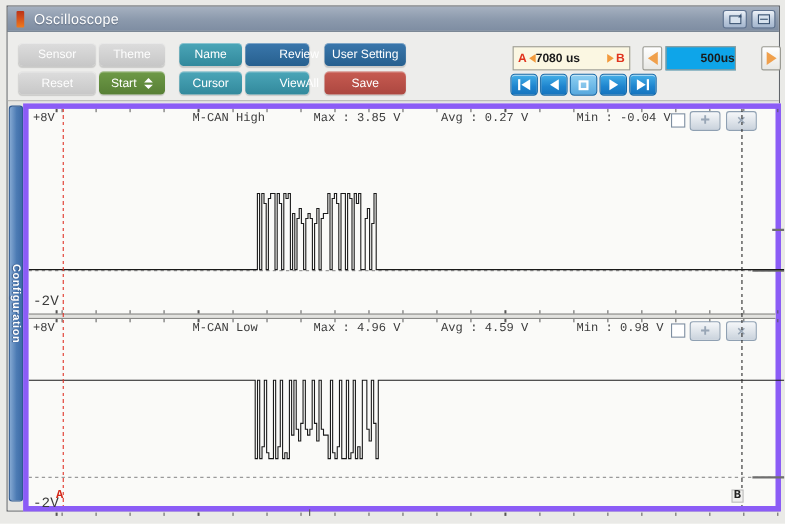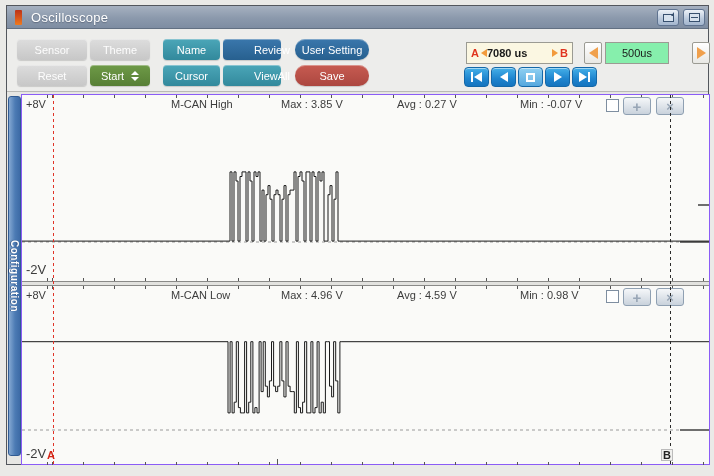--- a/index.html
+++ b/index.html
@@ -29,21 +29,21 @@
 
   
   .toolbar { position:relative; height:62px; background:#EDEDEB; }
   .btn-row { position:absolute; left:10px; display:flex; }
   .row1 { top:10px; } .row2 { top:36px; }
   .tb-btn { height:21px; border:none; border-radius:4px; color:#FFFFFF; font-size:11px;
             font-weight:normal; font-family:inherit; cursor:pointer; display:flex;
             align-items:center; justify-content:center;
             box-shadow:inset 0 1px 0 rgba(255,255,255,.35), 0 1px 1px rgba(0,0,0,.15); }
   .w-a{width:70px;} .w-b{width:60px; margin-left:3px;} .w-c{width:57px; margin-left:13px;}
-  .w-d{width:58px; margin-left:3px;padding-left:40px;} .w-e{width:74px; margin-left:14px;border-radius:10px;}
+  .w-d{width:58px; margin-left:3px;padding-left:40px;} .w-e{width:74px; margin-left:14px;}
   .st-gray { background:linear-gradient(#DDDDDD,#C7C7C7); color:#FDFDFD; }
   .st-teal { background:linear-gradient(#4BA6B8,#32899C); }
   .st-blue { background:linear-gradient(#3A77AC,#27608F); }
   .st-green{ background:linear-gradient(#6E9A47,#577F35); }
   .st-red  { background:linear-gradient(#C75B51,#AC4740); }
   .spinner { display:flex; flex-direction:column; gap:2px; margin-left:7px; }
   .spin-up   { width:0;height:0;border-left:4px solid transparent;border-right:4px solid transparent;border-bottom:4px solid #fff; }
   .spin-down { width:0;height:0;border-left:4px solid transparent;border-right:4px solid transparent;border-top:4px solid #fff; }
 
   .ab-box { position:absolute; left:459px; top:13px; width:107px; height:22px;
@@ -54,22 +54,22 @@
   .tri-r-sm { width:0;height:0;border-top:4px solid transparent;border-bottom:4px solid transparent;border-left:6px solid #F29A3C; margin-right:2px;}
   .ab-val { flex:1; font-size:11px; font-weight:bold; color:#1A1A1A; }
 
   .step-btn { position:absolute; top:13px; width:18px; height:22px; border:1px solid #9B9B93;
               border-radius:2px; background:linear-gradient(#FFFFFF,#E8E8E4); cursor:pointer;
               display:flex; align-items:center; justify-content:center; }
   .step-left { left:577px; } .step-right { left:685px; }
   .tri-l-lg { width:0;height:0;border-top:6px solid transparent;border-bottom:6px solid transparent;border-right:9px solid #F0A04C; }
   .tri-r-lg { width:0;height:0;border-top:6px solid transparent;border-bottom:6px solid transparent;border-left:9px solid #F0A04C; }
   .tb-field { position:absolute; left:598px; top:13px; width:64px; height:22px;
-              border:1px solid #9B9B93; background:#86efac; text-align:center;
-              font-size:11px; font-weight:normal; color:#1A1A1A; font-family:inherit; }
+              border:1px solid #9B9B93; background:#0ea5e9; text-align:right;
+              font-size:11px; font-weight:bold; color:#1A1A1A; font-family:inherit; }
 
   .playback { position:absolute; left:457px; top:38px; display:flex; gap:2px; }
   .pb-btn { width:25px; height:20px; border:1px solid #1468A8; border-radius:4px;
             background:linear-gradient(#45B0E8,#1E84CE 60%,#1574BE); cursor:pointer;
             display:flex; align-items:center; justify-content:center; gap:1px;
             box-shadow:inset 0 1px 0 rgba(255,255,255,.5); }
   .pb-btn.pressed { background:linear-gradient(#8FD0F2,#56A8DE); }
   .pb-tri-r { width:0;height:0;border-top:5px solid transparent;border-bottom:5px solid transparent;border-left:8px solid #fff; }
   .pb-tri-l { width:0;height:0;border-top:5px solid transparent;border-bottom:5px solid transparent;border-right:8px solid #fff; }
   .pb-bar { width:2px; height:10px; background:#fff; }
@@ -78,21 +78,21 @@
   
   .main { position:relative; height:373px; background:#E6E6E3; border-top:1px solid #B9B9B5; }
   .side-tab { position:absolute; left:1px; top:4px; width:13px; height:360px;
               border:1px solid #2F5A92; border-radius:3px;
               background:linear-gradient(90deg,#84A8D2,#4C7BB4 55%,#3D6BA6);
               display:flex; align-items:center; justify-content:center; cursor:pointer; }
   .side-tab span { writing-mode:vertical-rl; color:#FFFFFF; font-size:10px; font-weight:bold;
                    letter-spacing:.5px; text-shadow:0 1px 1px rgba(20,40,80,.6); white-space:nowrap; }
 
   .plot { position:absolute; left:14px; top:2px; width:689px; height:371px;
-          border:1px solid #8b5cf6; background:#FAFAF8; }
+          border:5px solid #8b5cf6; background:#FAFAF8;font-family:Liberation Mono, monospace; }
   .channel { position:relative; width:687px; }
   .ch1 { height:186px; } .ch2 { height:179px; }
   .separator { height:5px; background:#E2E2DF; border-top:1px solid #8A8A88; border-bottom:1px solid #8A8A88; }
   .ticks-top, .ticks-bottom { position:absolute; left:0; width:687px; height:3px;
           background:repeating-linear-gradient(90deg,#555 0 1px,transparent 1px 31px);
           background-position-x:30px; }
   .ticks-top { top:0; } .ticks-bottom { bottom:0; }
   .big-tick { position:absolute; left:255px; bottom:0; width:1px; height:6px; background:#555; }
 
   .hdr-item { position:absolute; top:3px; font-size:11px; color:#3C3C3C; white-space:nowrap; }
@@ -205,21 +205,21 @@
         <svg class="wave-svg" id="wave0" width="687" height="186">
           <line x1="0" y1="147" x2="687" y2="147" stroke="#9A9A9A" stroke-width="1" stroke-dasharray="3 3"></line>
           <line x1="658" y1="147" x2="687" y2="147" stroke="#6E6E6E" stroke-width="2"></line>
           <line x1="676" y1="110" x2="687" y2="110" stroke="#6E6E6E" stroke-width="2"></line>
           <polyline id="poly0" fill="none" stroke="#1A1A1A" stroke-width="1" points="0,146.1 208,146.1 208.0,76.9 210.0,76.9 210.0,146.1 212.0,146.1 212.0,76.9 214.0,76.9 214.0,86.0 216.0,86.0 216.0,146.1 218.0,146.1 218.0,81.5 220.0,81.5 220.0,76.9 222.0,76.9 222.0,76.9 224.0,76.9 224.0,146.1 226.0,146.1 226.0,76.9 228.0,76.9 228.0,86.0 230.0,86.0 230.0,146.1 232.0,146.1 232.0,76.9 234.0,76.9 234.0,81.5 236.0,81.5 236.0,76.9 238.0,76.9 238.0,146.1 240.0,146.1 240.0,95.1 242.0,95.1 242.0,146.1 244.0,146.1 244.0,99.7 246.0,99.7 246.0,90.6 248.0,90.6 248.0,104.2 250.0,104.2 250.0,146.1 252.0,146.1 252.0,99.7 254.0,99.7 254.0,95.1 256.0,95.1 256.0,99.7 258.0,99.7 258.0,146.1 260.0,146.1 260.0,104.2 262.0,104.2 262.0,90.6 264.0,90.6 264.0,146.1 266.0,146.1 266.0,99.7 268.0,99.7 268.0,95.1 270.0,95.1 270.0,95.1 272.0,95.1 272.0,76.9 274.0,76.9 274.0,146.1 276.0,146.1 276.0,81.5 278.0,81.5 278.0,76.9 280.0,76.9 280.0,86.0 282.0,86.0 282.0,146.1 284.0,146.1 284.0,76.9 286.0,76.9 286.0,76.9 288.0,76.9 288.0,146.1 290.0,146.1 290.0,76.9 292.0,76.9 292.0,81.5 294.0,81.5 294.0,146.1 296.0,146.1 296.0,76.9 298.0,76.9 298.0,86.0 300.0,86.0 300.0,76.9 302.0,76.9 302.0,146.1 304.0,146.1 304.0,146.1 306.0,146.1 306.0,99.7 308.0,99.7 308.0,90.6 310.0,90.6 310.0,146.1 312.0,146.1 312.0,104.2 314.0,104.2 314.0,76.9 316.0,76.9 316.0,146.1 318.0,146.1 318.0,146.1 320.0,146.1 320,146.1 687,146.1"></polyline>
         </svg>
         <span class="hdr-item vtop">+8V</span>
         <span class="hdr-item chname">M-CAN High</span>
         <span class="hdr-item hmax">Max : 3.85 V</span>
         <span class="hdr-item havg">Avg : 0.27 V</span>
-        <span class="hdr-item hmin">Min : -0.07 V</span>
+        <span class="hdr-item hmin">Min : -0.04 V</span>
         <span class="ch-check"></span>
         <button class="ch-mini btn-plus">+</button>
         <button class="ch-mini btn-close">×</button>
         <span class="vbot">-2V</span>
         <div class="ticks-bottom"></div>
       </div>
 
       <div class="separator"></div>
 
       <div class="channel ch2">

